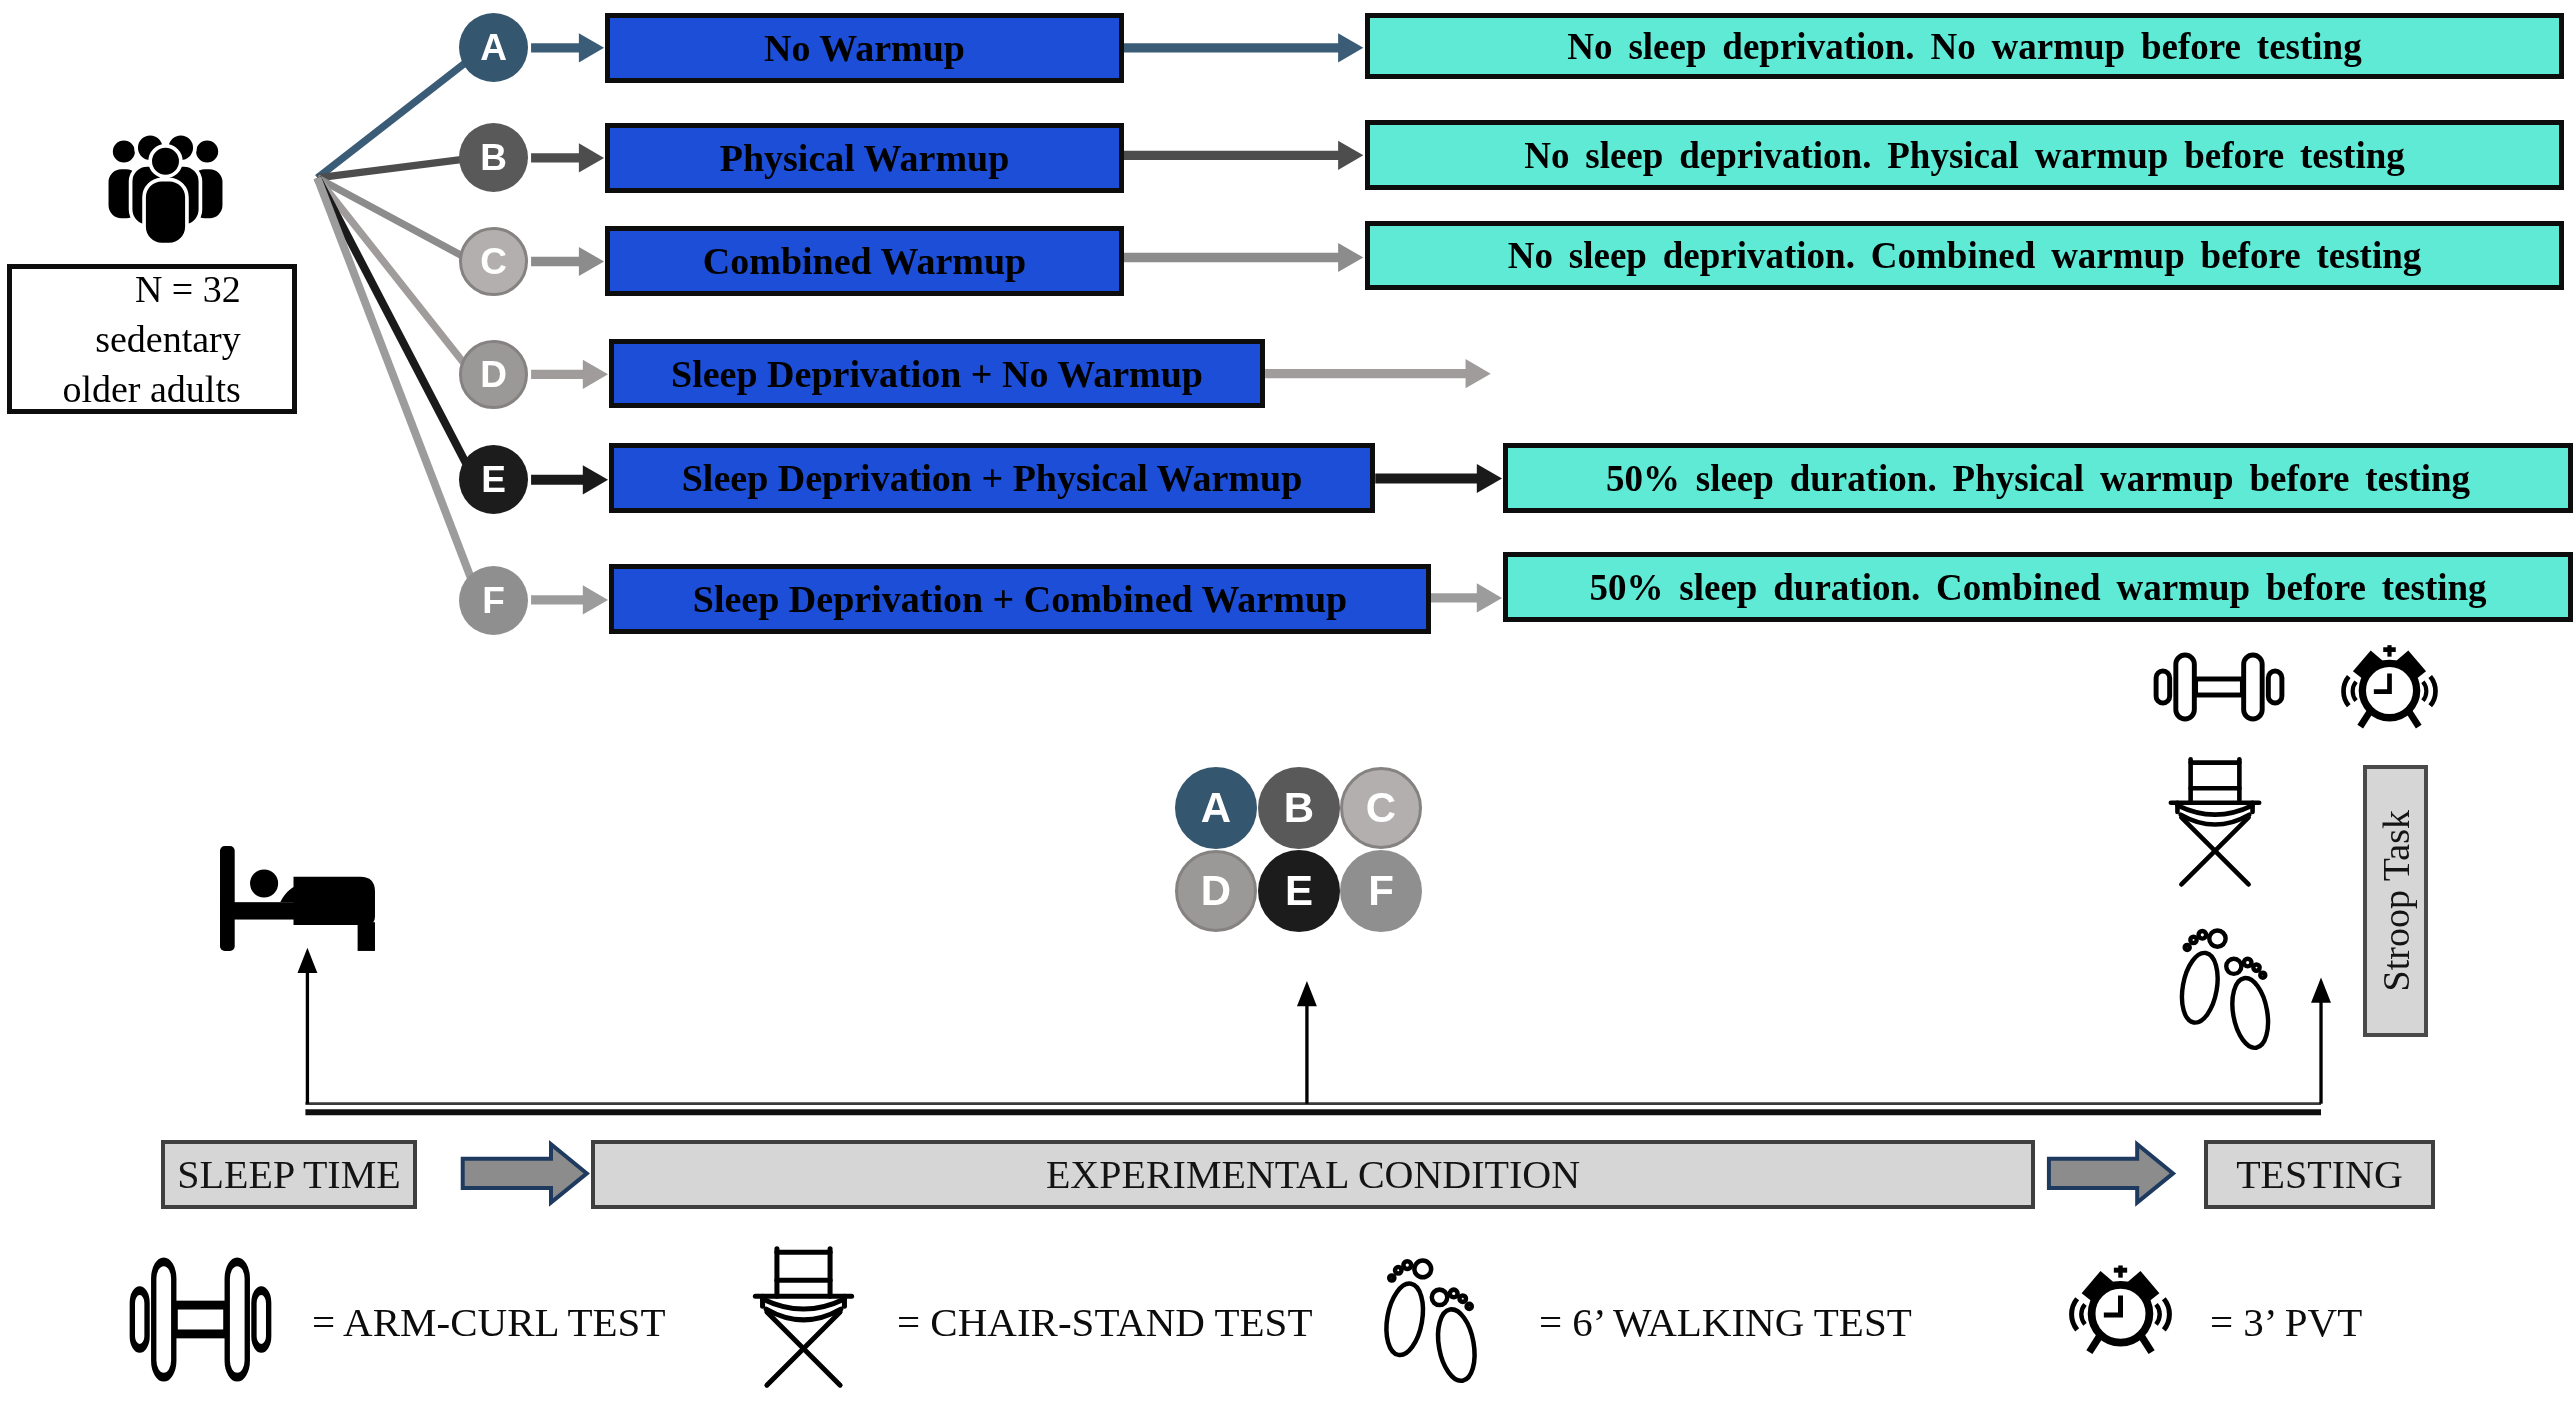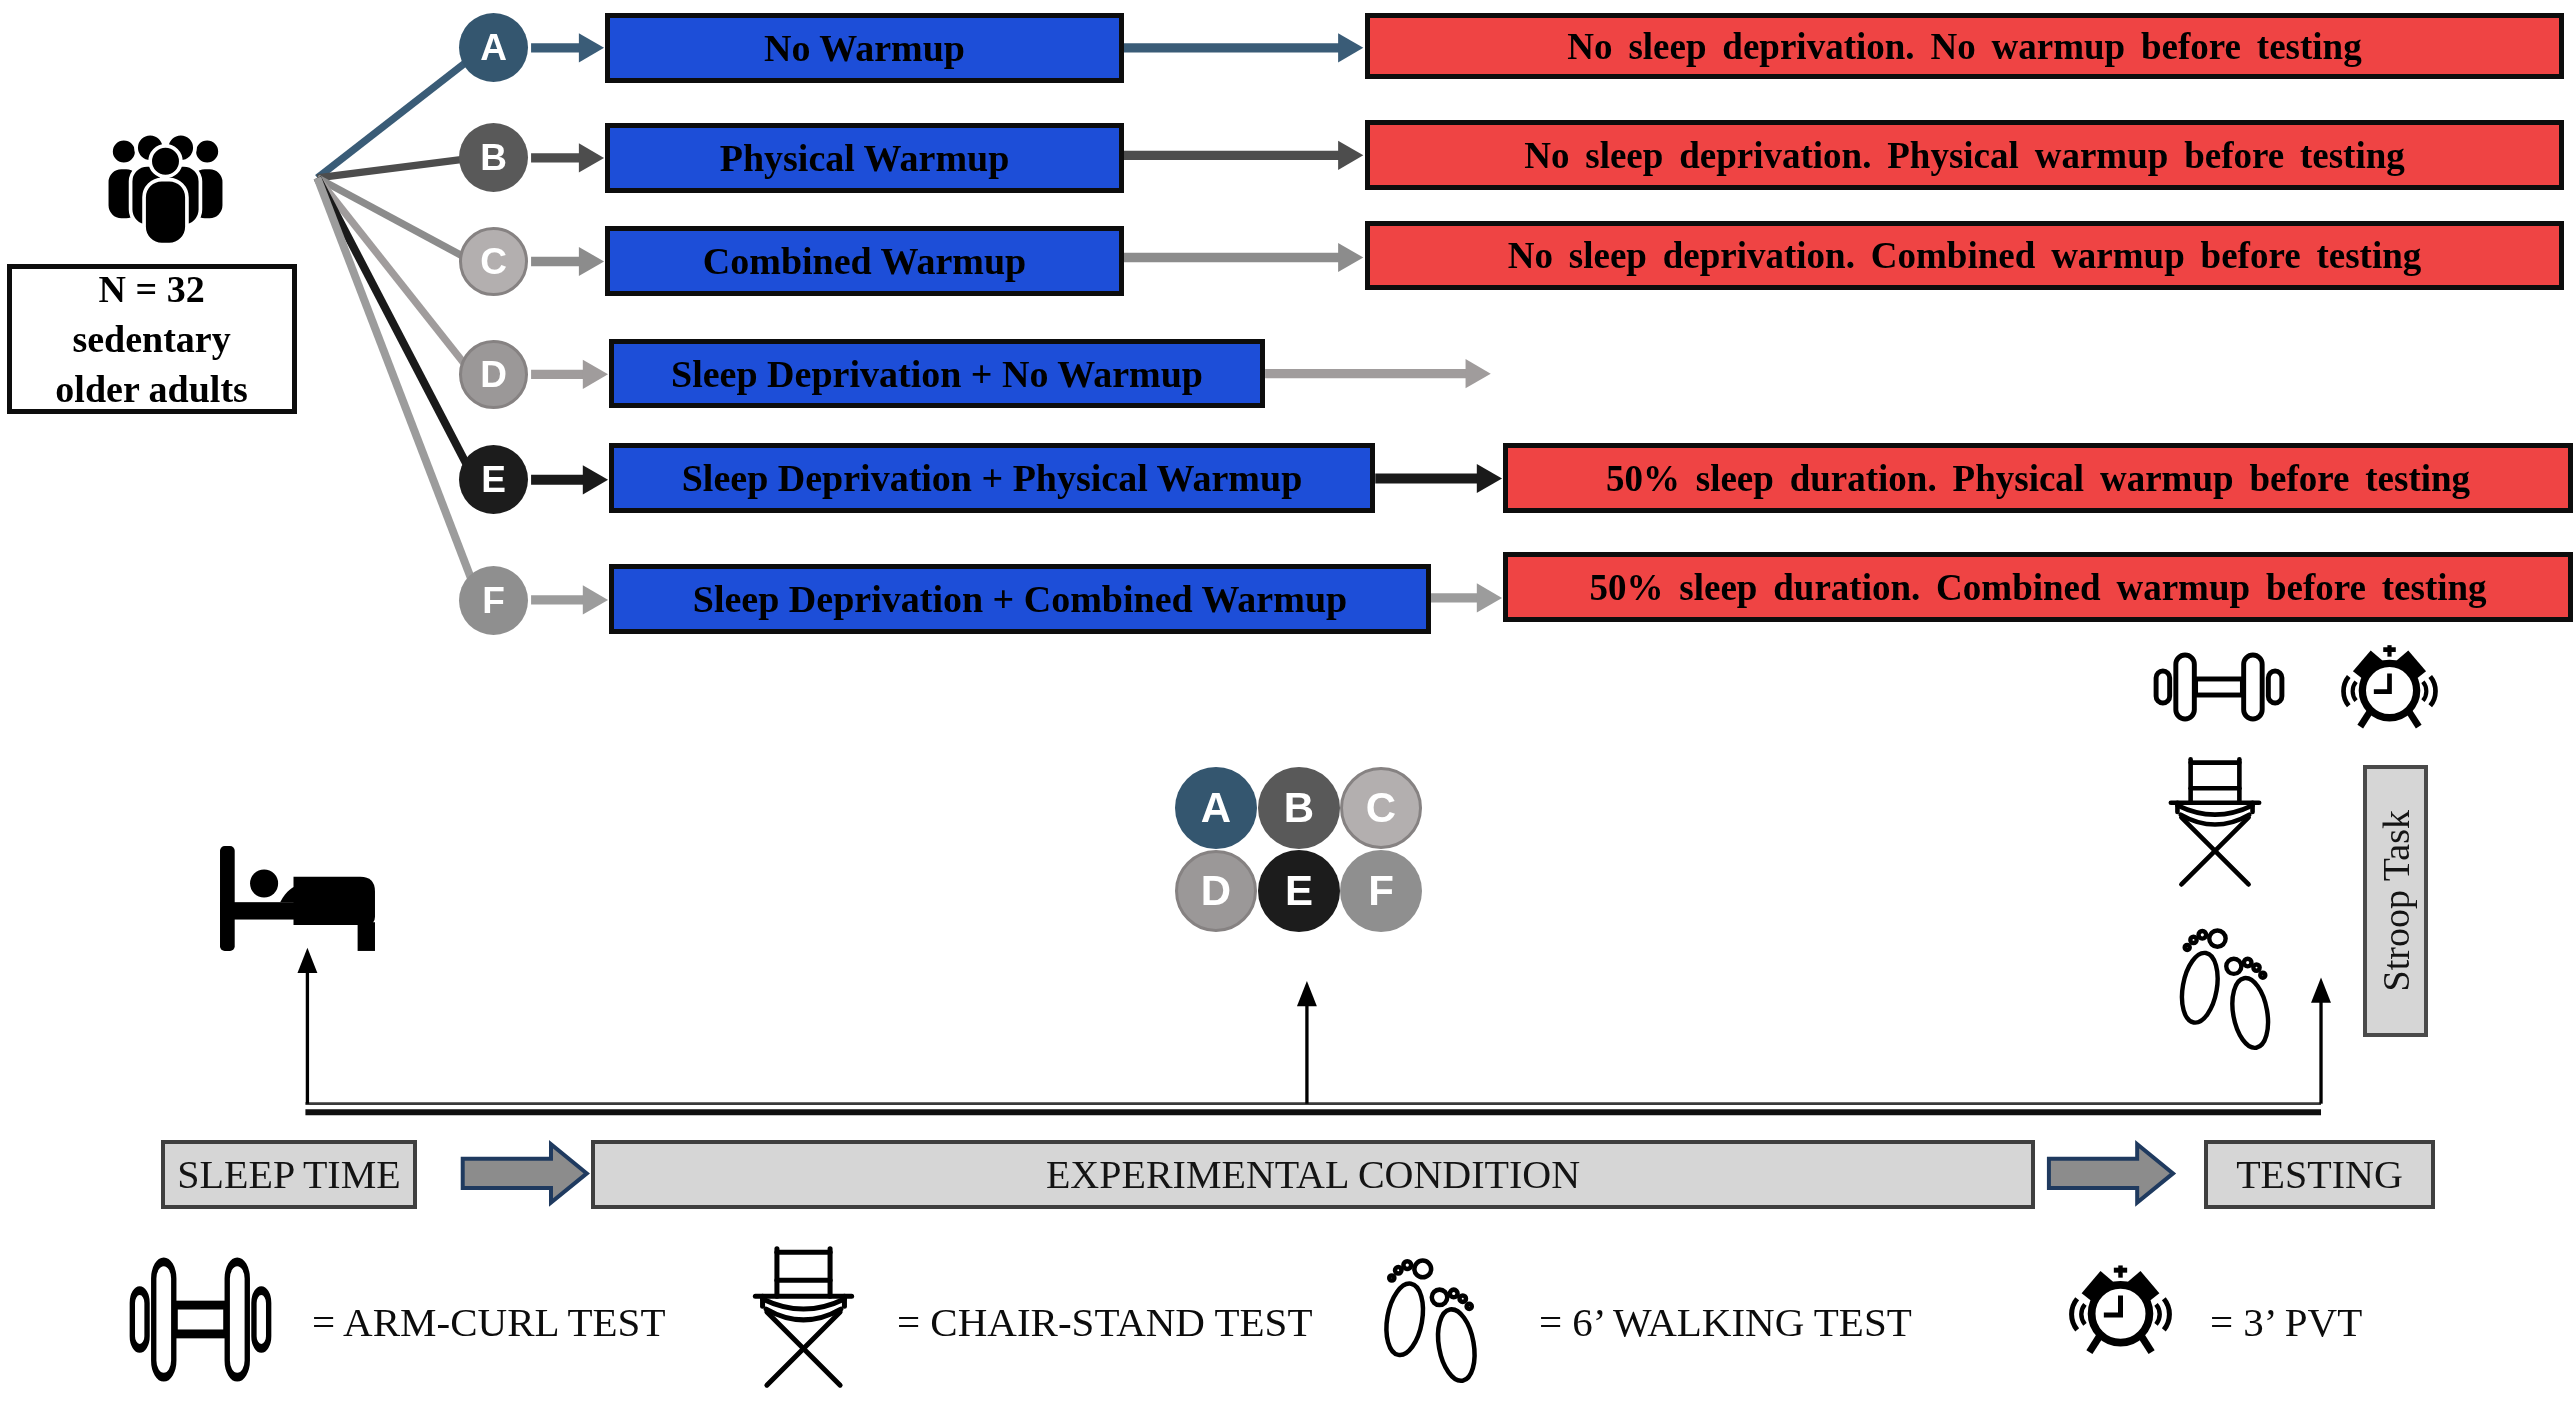--- a/index.html
+++ b/index.html
@@ -5,24 +5,24 @@
   html,body{margin:0;padding:0;background:#fff;}
   #stage{position:relative;width:2576px;height:1407px;background:#fff;overflow:hidden;
          font-family:"Liberation Serif","DejaVu Serif",serif;}
   #overlay{position:absolute;left:0;top:0;width:2576px;height:1407px;z-index:1;}
   .abs{position:absolute;box-sizing:border-box;}
   .cond-circle{z-index:3;border-radius:50%;display:flex;align-items:center;justify-content:center;
       color:#fff;font-family:"Liberation Sans","DejaVu Sans",sans-serif;font-weight:bold;font-size:37px;}
   .rim{border:3.3px solid #868282;}
   .cond-box{z-index:2;background:#1d4ed8;border:5.3px solid #0d0d0d;display:flex;align-items:center;justify-content:center;
       font-weight:bold;font-size:38px;color:#000;white-space:nowrap;}
-  .desc-box{z-index:2;background:#ef4444;border:5.3px solid #0d0d0d;display:flex;align-items:center;justify-content:center;
+  .desc-box{z-index:2;background:#5eead4;border:5.3px solid #0d0d0d;display:flex;align-items:center;justify-content:center;
       font-weight:bold;font-size:37px;color:#000;white-space:nowrap;word-spacing:6.6px;}
   .pop-box{z-index:2;background:#fff;border:5.3px solid #0d0d0d;display:flex;align-items:center;justify-content:center;
-      font-weight:bold;font-size:38px;text-align:center;white-space:pre-line;line-height:1.32;color:#000;}
+      font-weight:normal;font-size:38px;text-align:right;white-space:pre-line;line-height:1.32;color:#000;}
   .cluster-circle{z-index:3;border-radius:50%;display:flex;align-items:center;justify-content:center;
       color:#fff;font-family:"Liberation Sans","DejaVu Sans",sans-serif;font-weight:bold;font-size:42px;}
   .stage-box{z-index:2;background:#d6d6d6;border:4.6px solid #3f3f3f;display:flex;align-items:center;justify-content:center;
       font-size:40px;color:#141414;white-space:nowrap;}
   .stroop-box{z-index:2;background:#d6d6d6;border:4px solid #4a4a4a;display:flex;align-items:center;justify-content:center;}
   .stroop-text{writing-mode:vertical-rl;transform:rotate(180deg);font-size:38px;color:#141414;white-space:nowrap;}
   .legend-label{z-index:2;font-size:41px;color:#0c0c0c;white-space:nowrap;}
   .icon-wrap{z-index:2;}
   svg{display:block;width:100%;height:100%;}
 </style>

